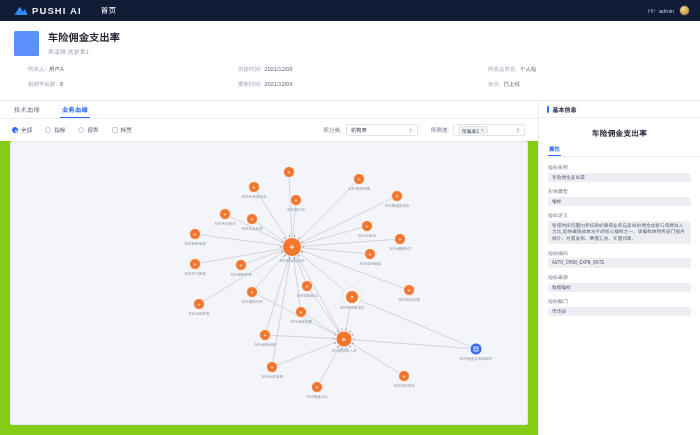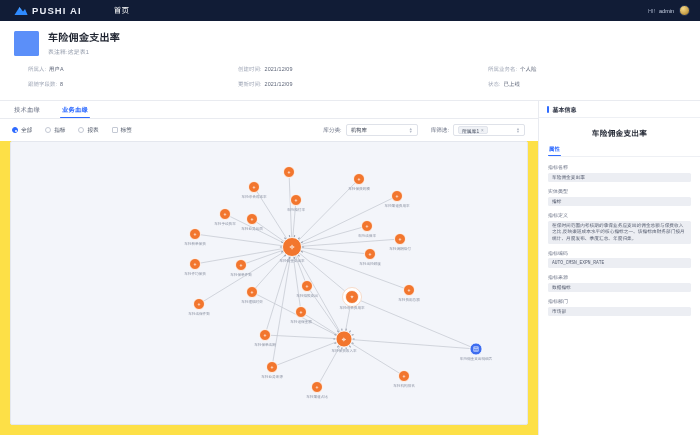--- a/index.html
+++ b/index.html
@@ -5,35 +5,35 @@
 <style>
   * { box-sizing: border-box; }
   html, body {
     margin: 0; padding: 0;
     width: 700px; height: 435px;
     overflow: hidden;
     background: #f5f6fa;
     font-family: "Liberation Sans", "DejaVu Sans", sans-serif;
     -webkit-font-smoothing: antialiased;
   }
-  #app { position: relative; width: 636px; height: 435px; background: #fde047; }
+  #app { position: relative; width: 636px; height: 435px; background: #84cc16; }
 
   
   .topnav {
     position: absolute; top: 0; left: 0; width: 700px; height: 21px;
     background: #111c36;
     display: flex; align-items: center;
   }
   .brand { display: flex; align-items: center; margin-left: 14px; }
   .brand-logo { width: 14px; height: 11px; margin-right: 4px; position: relative; }
   .brand-logo svg { display: block; }
   .brand-text {
     color: #e8ecf5; font-size: 9.5px; letter-spacing: 1.1px; font-weight: 600;
   }
-  .nav-items { display: flex; align-items: flex-start; margin-left: 26px; }
+  .nav-items { display: flex; align-items: flex-start; margin-left: 13px; }
   .nav-item {
     color: #ffffff; font-size: 7.5px; padding: 0 6px; line-height: 21px;
     cursor: pointer; letter-spacing: .5px;
   }
   .nav-right {
     margin-left: auto; display: flex; align-items: center; margin-right: 10px;
   }
   .nav-hello { color: #9aa4bb; font-size: 5.5px; margin-right: 4px; }
   .nav-user { color: #c9d2e5; font-size: 5.5px; margin-right: 5px; }
   .avatar {

